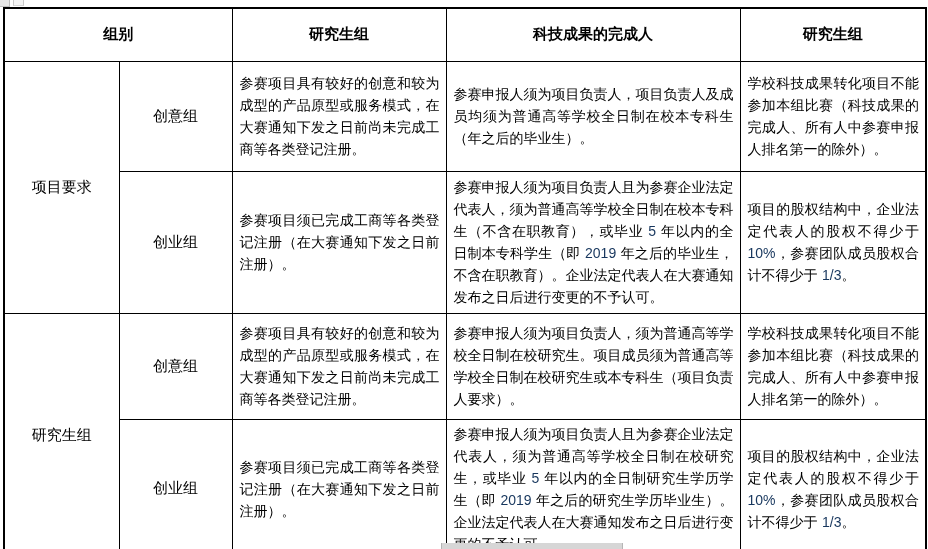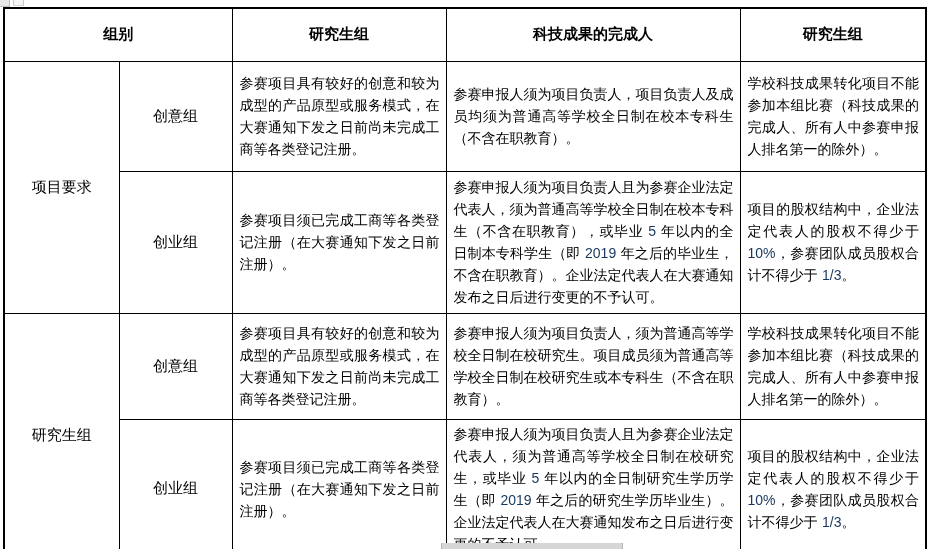--- a/index.html
+++ b/index.html
@@ -99,34 +99,34 @@
         <th class="hdr">研究生组</th>
         <th class="hdr">科技成果的完成人</th>
         <th class="hdr">研究生组</th>
       </tr>
     </thead>
     <tbody>
       <tr class="row-h110">
         <td class="group-cell" rowspan="2">项目要求</td>
         <td class="sub-cell">创意组</td>
         <td class="body-cell">参赛项目具有较好的创意和较为成型的产品原型或服务模式，在大赛通知下发之日前尚未完成工商等各类登记注册。</td>
-        <td class="body-cell">参赛申报人须为项目负责人，项目负责人及成员均须为普通高等学校全日制在校本专科生（不含在职教育）。</td>
+        <td class="body-cell">参赛申报人须为项目负责人，项目负责人及成员均须为普通高等学校全日制在校本专科生（年之后的毕业生）。</td>
         <td class="body-cell">学校科技成果转化项目不能参加本组比赛（科技成果的完成人、所有人中参赛申报人排名第一的除外）。</td>
       </tr>
       <tr class="row-h142">
         <td class="sub-cell">创业组</td>
         <td class="body-cell">参赛项目须已完成工商等各类登记注册（在大赛通知下发之日前注册）。</td>
         <td class="body-cell">参赛申报人须为项目负责人且为参赛企业法定代表人，须为普通高等学校全日制在校本专科生（不含在职教育），或毕业 <span class="num">5</span> 年以内的全日制本专科学生（即 <span class="num">2019</span> 年之后的毕业生，不含在职教育）。企业法定代表人在大赛通知发布之日后进行变更的不予认可。</td>
         <td class="body-cell">项目的股权结构中，企业法定代表人的股权不得少于 <span class="num">10%</span>，参赛团队成员股权合计不得少于 <span class="num">1/3</span>。</td>
       </tr>
       <tr class="row-h106">
         <td class="group-cell" rowspan="2">研究生组</td>
         <td class="sub-cell">创意组</td>
         <td class="body-cell">参赛项目具有较好的创意和较为成型的产品原型或服务模式，在大赛通知下发之日前尚未完成工商等各类登记注册。</td>
-        <td class="body-cell">参赛申报人须为项目负责人，须为普通高等学校全日制在校研究生。项目成员须为普通高等学校全日制在校研究生或本专科生（不含在职教育）。</td>
+        <td class="body-cell">参赛申报人须为项目负责人，须为普通高等学校全日制在校研究生。项目成员须为普通高等学校全日制在校研究生或本专科生（项目负责人要求）。</td>
         <td class="body-cell">学校科技成果转化项目不能参加本组比赛（科技成果的完成人、所有人中参赛申报人排名第一的除外）。</td>
       </tr>
       <tr class="row-h121">
         <td class="sub-cell">创业组</td>
         <td class="body-cell">参赛项目须已完成工商等各类登记注册（在大赛通知下发之日前注册）。</td>
         <td class="body-cell">参赛申报人须为项目负责人且为参赛企业法定代表人，须为普通高等学校全日制在校研究生，或毕业 <span class="num">5</span> 年以内的全日制研究生学历学生（即 <span class="num">2019</span> 年之后的研究生学历毕业生）。企业法定代表人在大赛通知发布之日后进行变更的不予认可。</td>
         <td class="body-cell">项目的股权结构中，企业法定代表人的股权不得少于 <span class="num">10%</span>，参赛团队成员股权合计不得少于 <span class="num">1/3</span>。</td>
       </tr>
     </tbody>
   </table>

